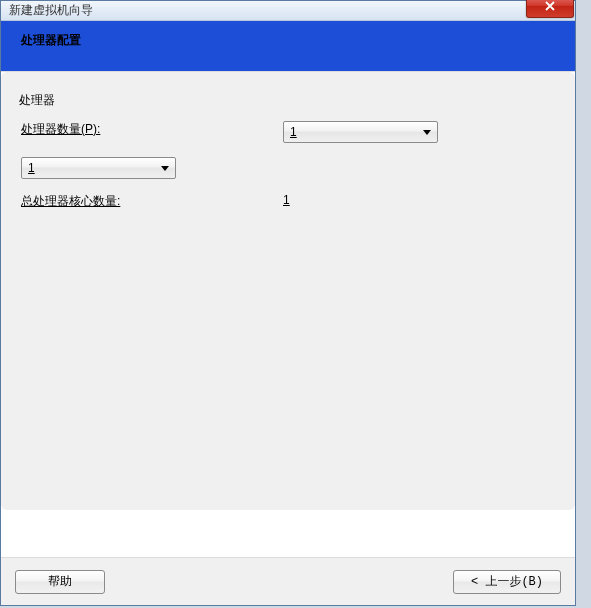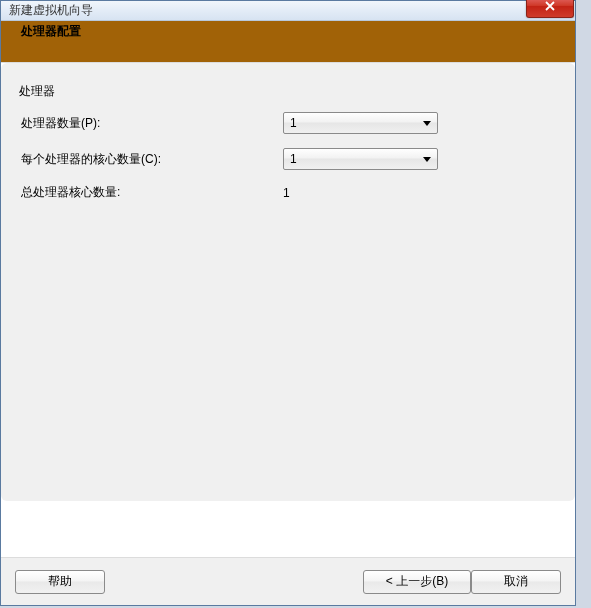--- a/index.html
+++ b/index.html
@@ -48,22 +48,22 @@
       align-items: center;
       justify-content: center;
       cursor: pointer;
       box-shadow: 0 0 2px rgba(0,0,0,0.3);
     }
     .close-btn svg {
       width: 12px;
       height: 12px;
     }
     .header-panel {
-      background: #a16207;
-      padding: 2px 20px 18px 20px;
+      background: #1d4ed8;
+      padding: 11px 20px 18px 20px;
       border-bottom: 1px solid #dcdcdc;
     }
     .header-title {
       font-weight: bold;
       font-size: 12px;
       color: #000;
       margin-bottom: 4px;
     }
     .header-subtitle {
       font-size: 12px;
@@ -76,23 +76,23 @@
       height: 438px;
       border-radius: 6px;
     }
     .group-label {
       font-size: 12px;
       color: #000;
       margin-bottom: 12px;
     }
     .form-row {
       display: flex;
-      align-items: center;
       margin-bottom: 14px;
       padding-left: 2px;
+      text-decoration: underline;
     }
     .form-label {
       width: 262px;
       font-size: 12px;
       color: #000;
     }
     .form-value {
       font-size: 12px;
       color: #000;
     }
@@ -140,21 +140,21 @@
       min-width: 90px;
       padding: 0 12px;
       background: linear-gradient(to bottom, #ffffff 0%, #f4f4f4 45%, #e9e9e9 50%, #f1f1f1 100%);
       border: 1px solid #8a8a8a;
       border-radius: 3px;
       font-size: 12px;
       cursor: pointer;
       display: flex;
       align-items: center;
       justify-content: center;
-      font-family: Liberation Sans, sans-serif;
+      font-family: Liberation Mono, monospace;
     }
     .btn-back-next {
       min-width: 108px;
     }
   </style>
 </head>
 <body>
 
 <div class="window">
   <div class="titlebar">
@@ -175,35 +175,33 @@
 
     <div class="form-row">
       <div class="form-label">处理器数量(P):</div>
       <div class="dropdown">
         <span>1</span>
         <span class="dropdown-arrow"></span>
       </div>
     </div>
 
     <div class="form-row">
-      <div class="form-label">每个处理器的核心数量(C):</div>
       <div class="dropdown">
         <span>1</span>
         <span class="dropdown-arrow"></span>
       </div>
     </div>
 
     <div class="form-row">
       <div class="form-label">总处理器核心数量:</div>
       <div class="form-value">1</div>
     </div>
   </div>
 
   <div class="footer">
     <div class="footer-left">
       <button class="btn">帮助</button>
     </div>
     <div class="footer-right">
       <button class="btn btn-back-next">&lt; 上一步(B)</button>
-      <button class="btn">取消</button>
     </div>
   </div>
 </div>
 
 </body></html>

